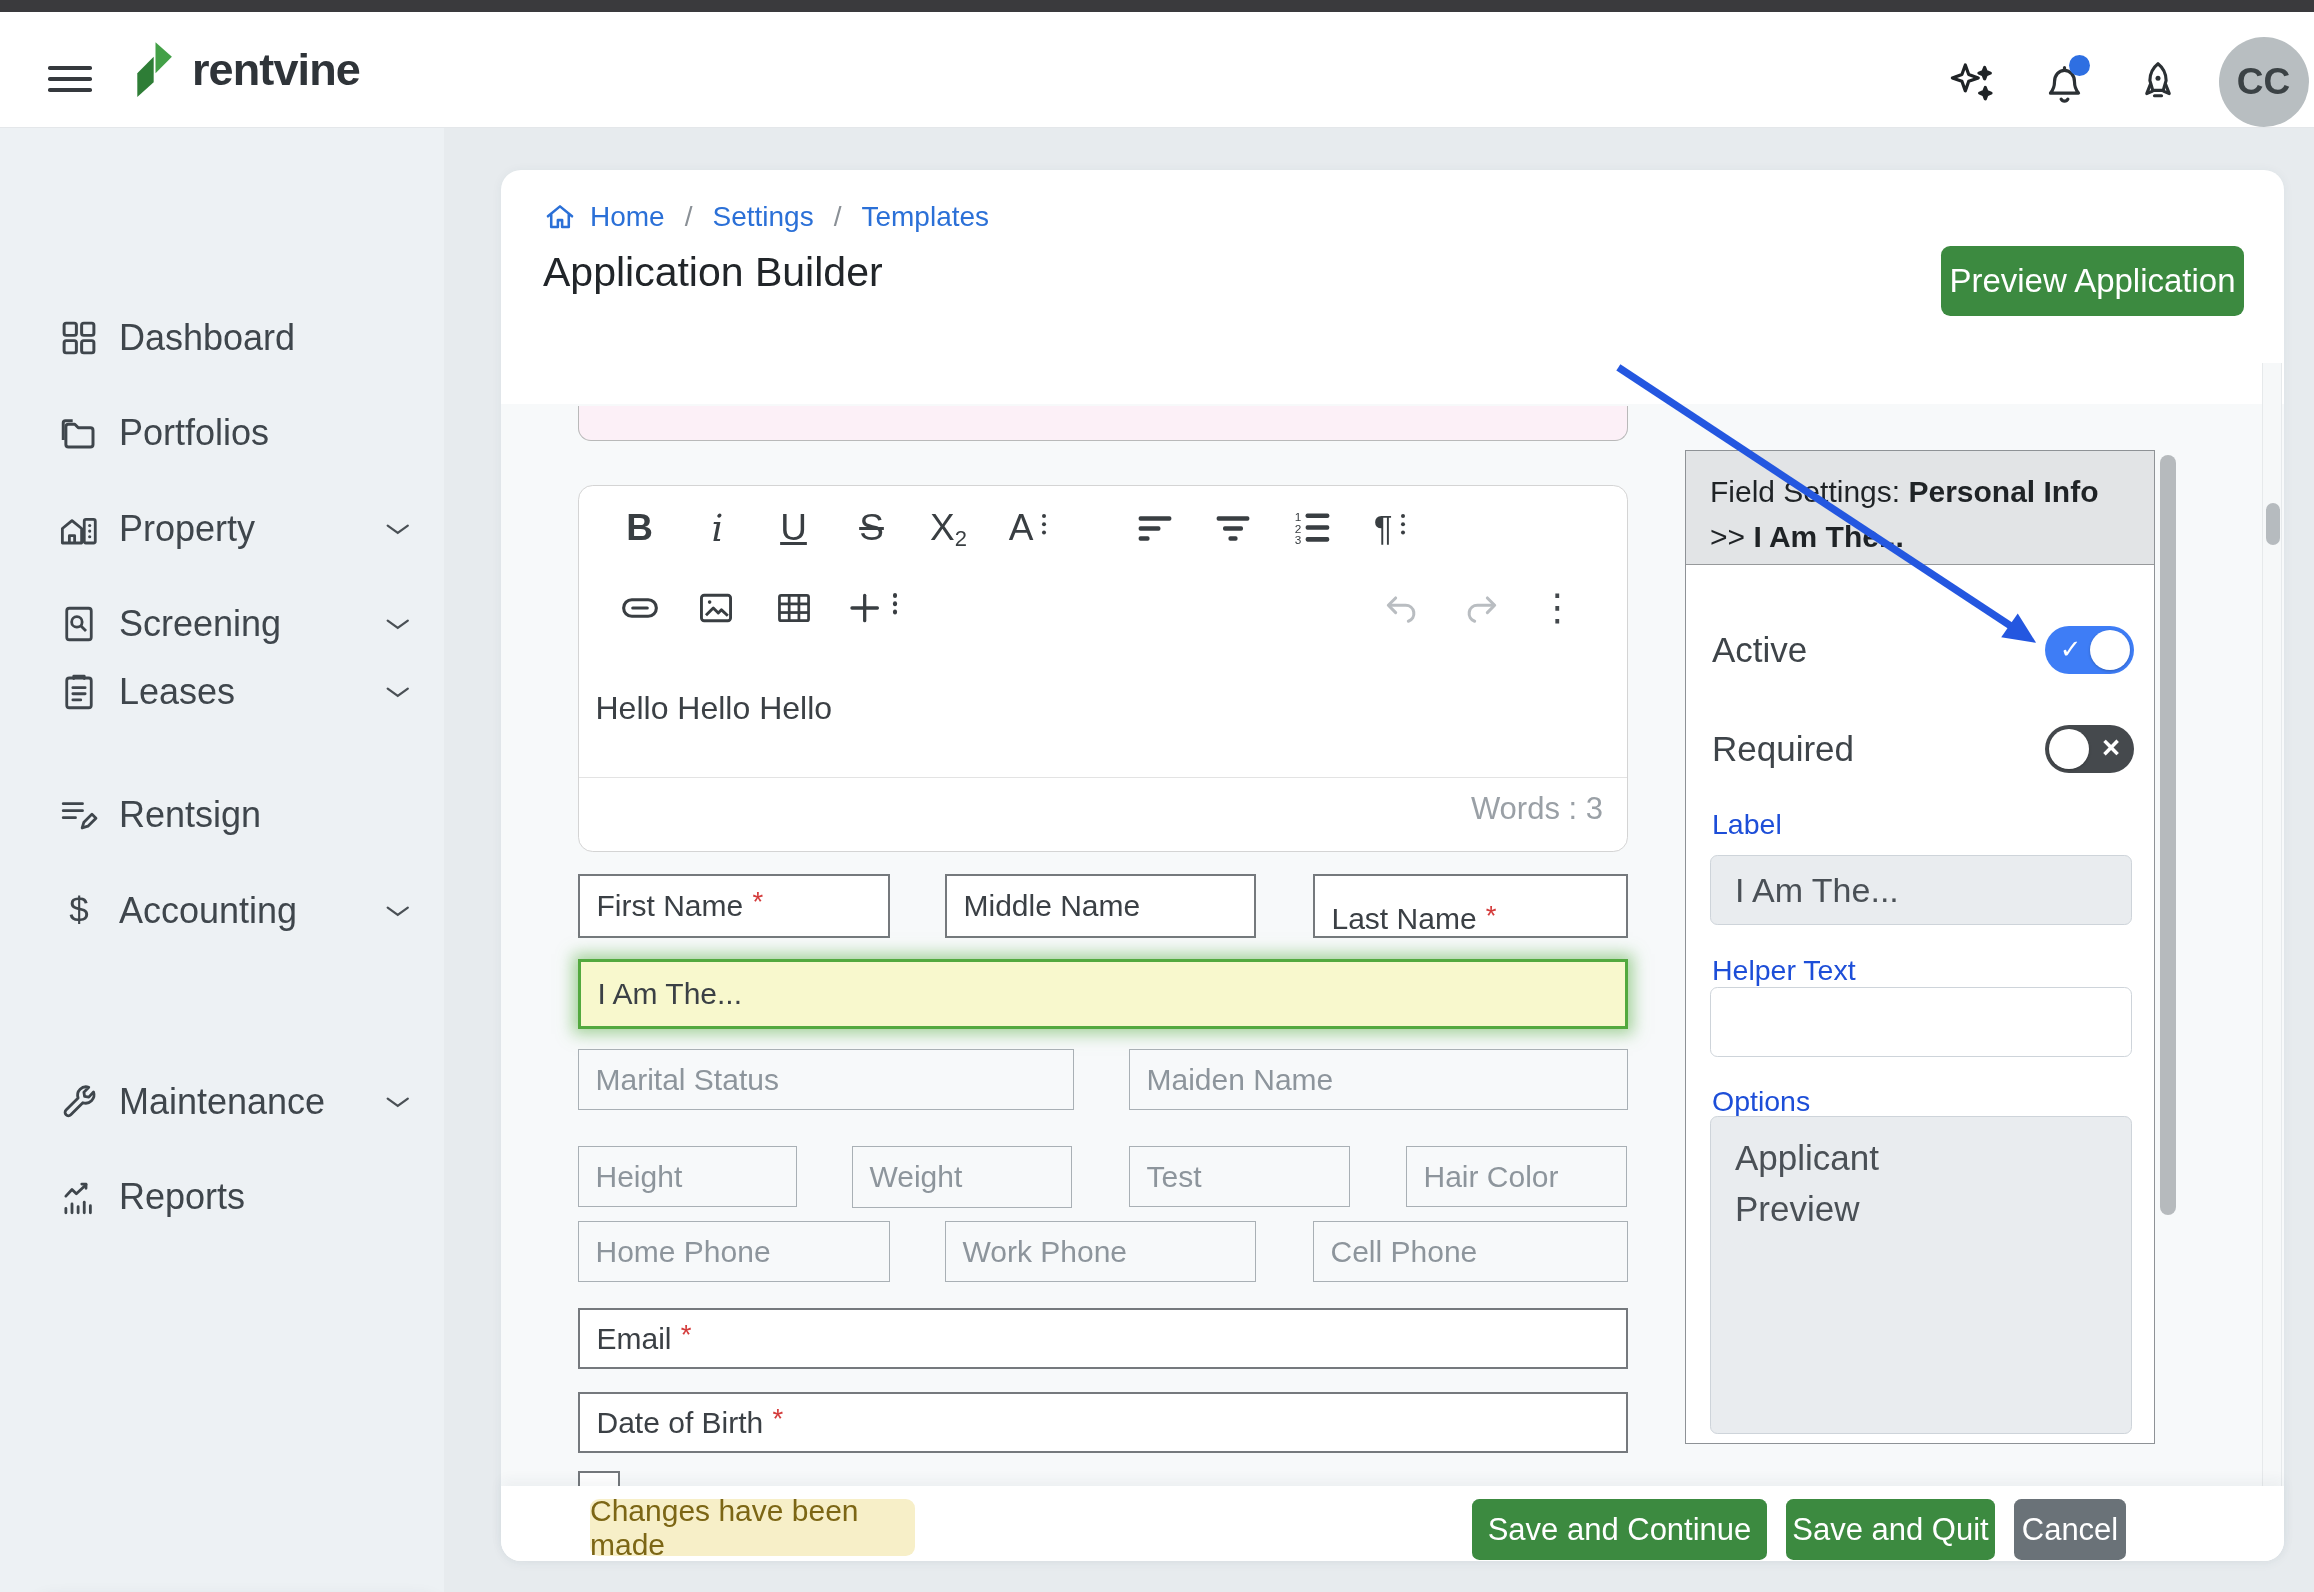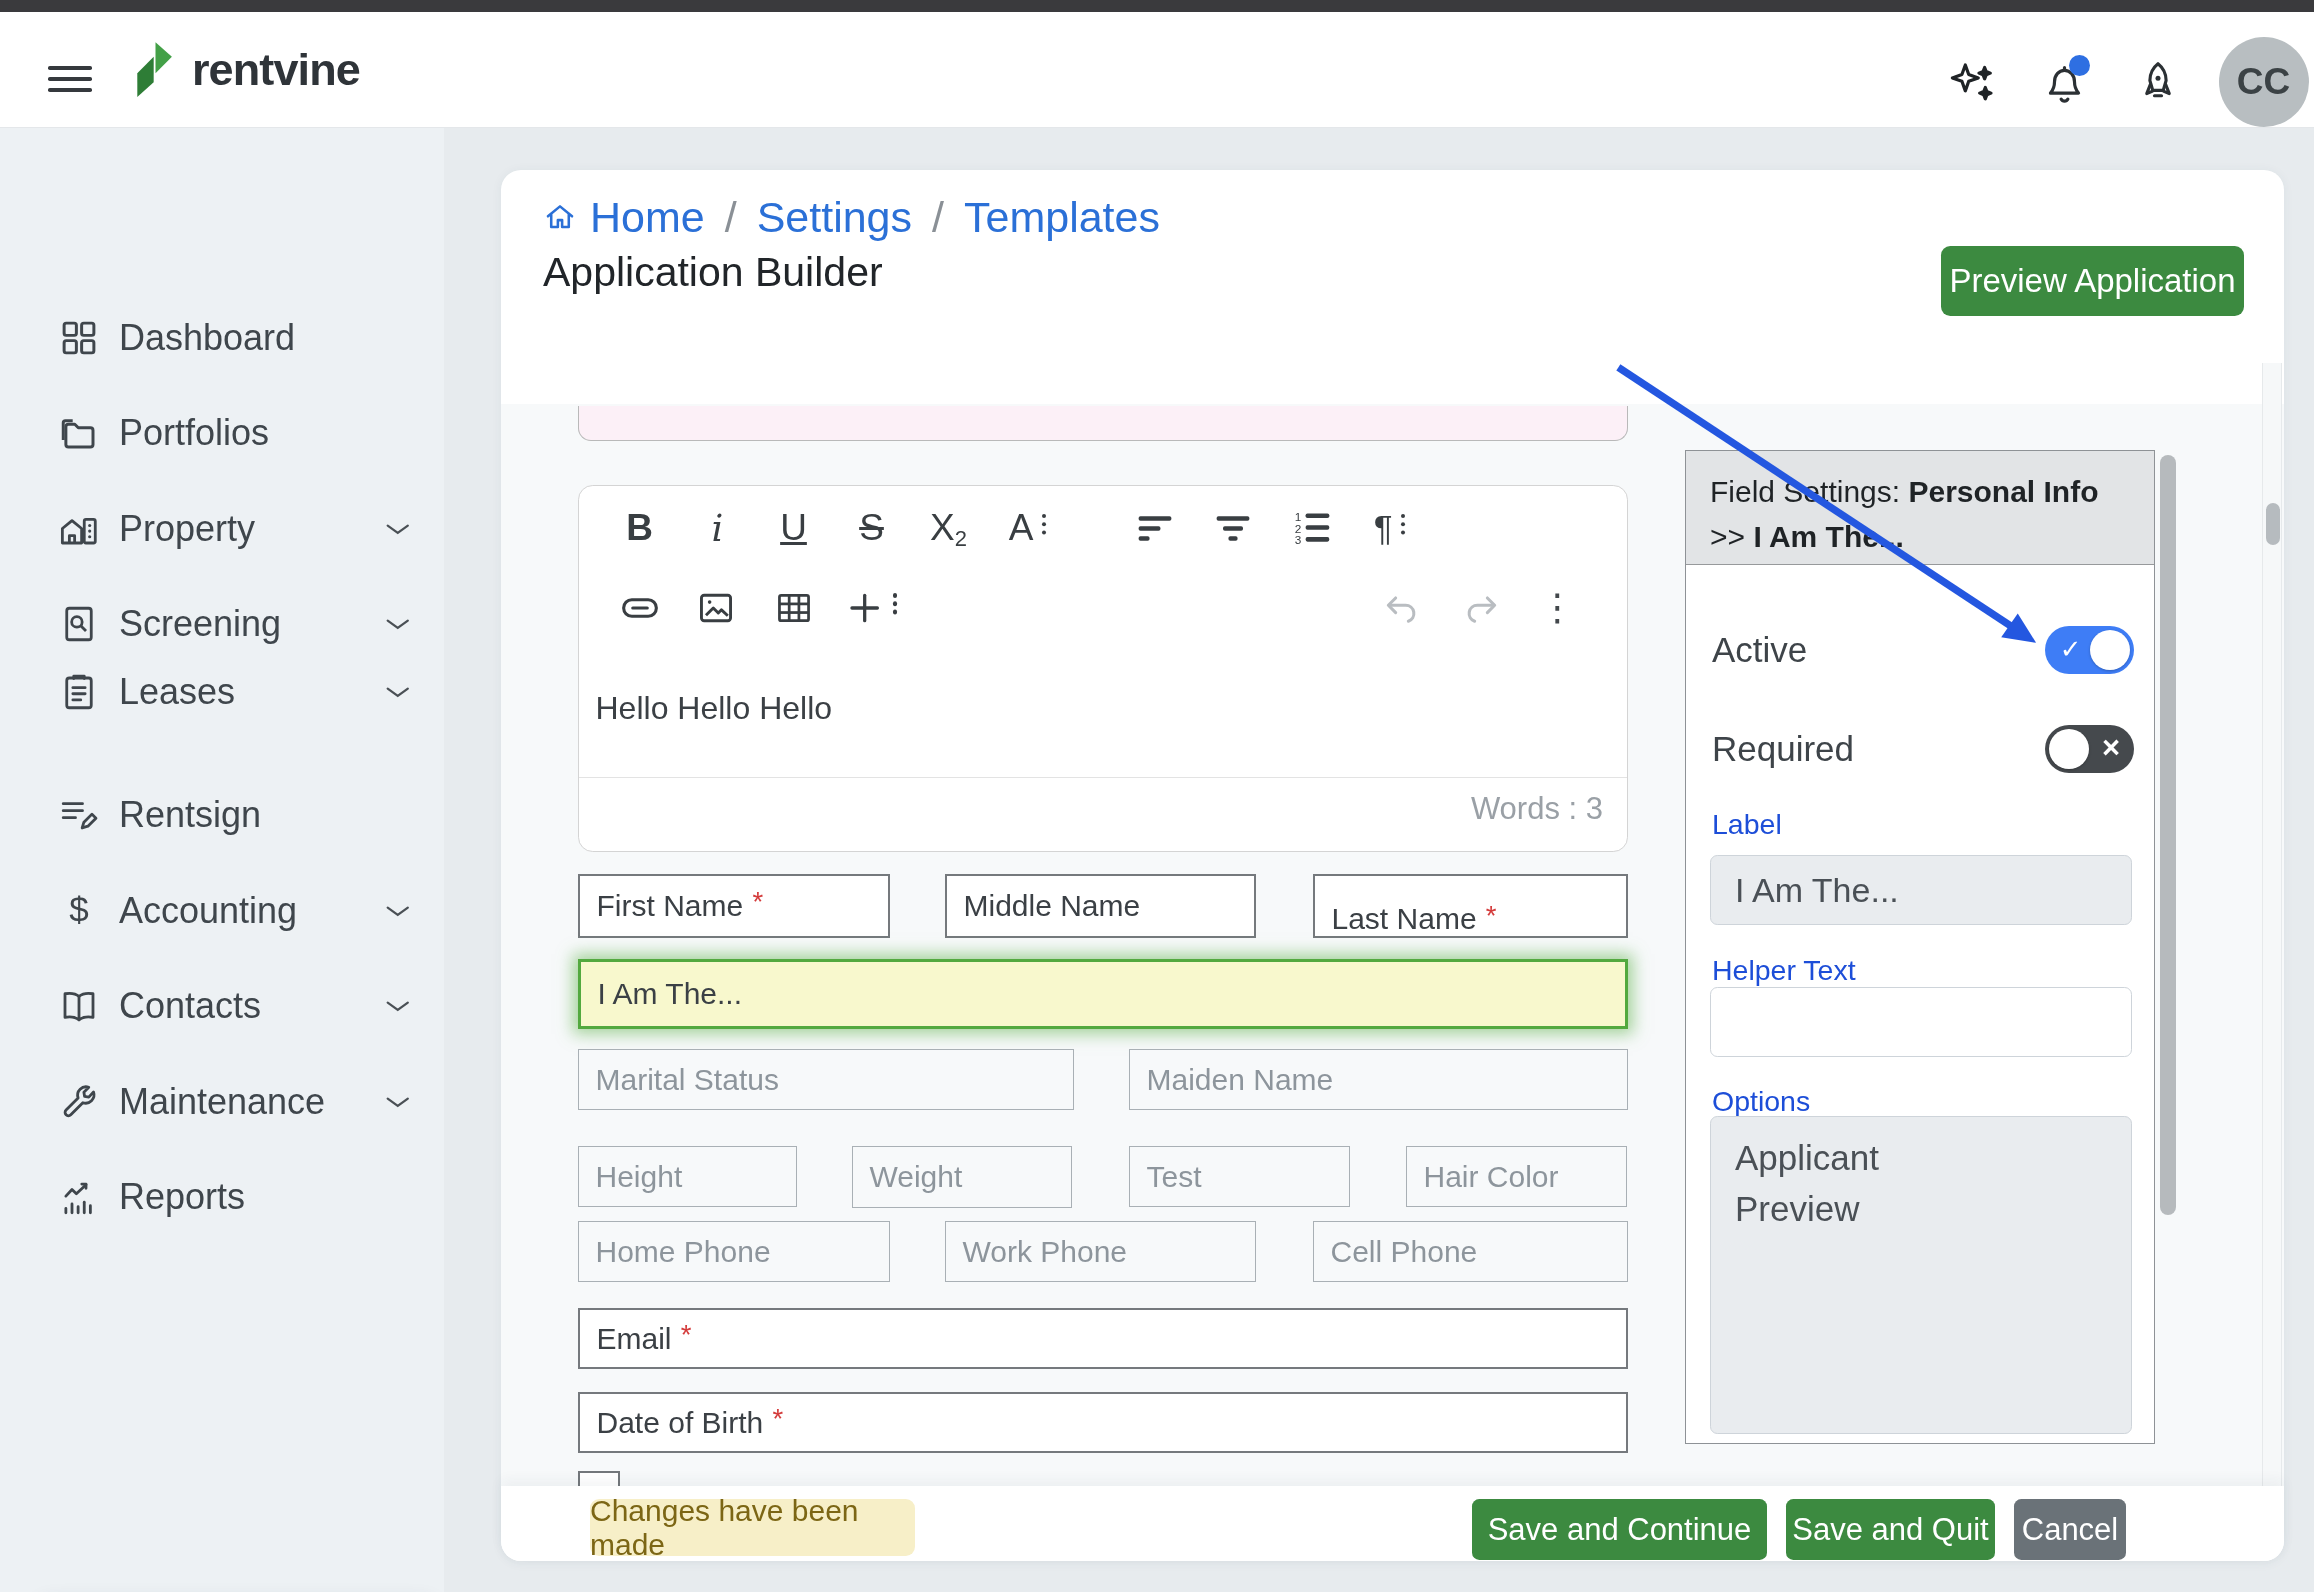--- a/index.html
+++ b/index.html
@@ -25,21 +25,21 @@
   .avatar { width:90px; height:90px; border-radius:50%; background:#b8bec1; color:#3b4245; font-weight:700; font-size:37px; display:flex; align-items:center; justify-content:center; margin-right:5.5px; cursor:pointer; }
   
   .sidebar { position:absolute; left:0; top:128px; width:444px; height:1465px; background:#edf1f4; }
   .nav-item { position:absolute; left:0; width:444px; height:96px; display:flex; align-items:center; cursor:pointer; color:#3f464c; }
   .nav-item .nicon { position:absolute; left:57px; width:44px; height:44px; display:flex; align-items:center; justify-content:center; }
   .nav-item .nlabel { position:absolute; left:119px; font-size:36px; }
   .nav-item .chev { position:absolute; left:384px; }
   .clockbox { position:absolute; left:35px; top:1464px; width:404px; height:103px; background:#fff; border-radius:16.5px; box-shadow:0 7.3px 18.4px rgba(40,60,80,.10); display:flex; align-items:center; }
   
   .card { position:absolute; left:501px; top:170px; width:1783px; height:1391px; background:#fff; border-radius:20px; box-shadow:0 1.8px 11px rgba(40,60,80,.06); }
-  .breadcrumb { position:absolute; left:42px; top:27px; height:40px; display:flex; align-items:center; font-size:43px; }
+  .breadcrumb { position:absolute; left:42px; top:27px; height:40px; display:flex; align-items:center; font-size:28px; }
   .breadcrumb a { color:#2b70d7; text-decoration:none; cursor:pointer; }
   .breadcrumb .sep { color:#8a9096; margin:0 20px; }
   .breadcrumb .bhome { margin-right:13px; display:flex; align-items:center; }
   .pagetitle { position:absolute; left:42px; top:79px; font-size:41px; font-weight:500; color:#212529; }
   .previewbtn { position:absolute; left:1440px; top:76px; width:303px; height:70px; background:#3c8a40; color:#fff; font-size:33px; border:none; border-radius:9.2px; cursor:pointer; font-family:inherit; }
   
   .scrollarea { position:absolute; left:0; top:234px; width:1783px; height:1082px; background:#f7f9fa; overflow:hidden; border-radius:0; }
   .pinkbox { position:absolute; left:77px; top:1.8px; width:1050px; height:35px; background:#fcf0f7; border:1.8px solid #b9b9b9; border-top:none; border-radius:0 0 13px 13px; cursor:pointer; }
   
   .editor { position:absolute; left:77px; top:81px; width:1050px; height:367px; background:#fff; border:1.8px solid #d4d4d4; border-radius:14.7px; }
@@ -246,34 +246,20 @@
           <text x="12" y="18.5" font-size="20" text-anchor="middle" fill="#3f464c" font-family="Liberation Sans, sans-serif">$</text>
         </svg>
       </span>
     <span class="nlabel">Accounting</span>
     <span class="chev">
       <svg width="27.5" height="16.5" viewBox="0 0 30 18" fill="none" stroke="#4a5055" stroke-width="2.4" stroke-linecap="round">
           <path d="M4 5l11 8 11-8"></path>
         </svg>
       </span>
   </div>
-  <div class="nav-item" style="top:830px">
-    <span class="nicon">
-      <svg width="42" height="42" viewBox="0 0 24 24" fill="none" stroke="#3f464c" stroke-width="1.6" stroke-linejoin="round">
-        <path d="M12 6.5C10 4.8 7 4.5 4 5v13.5c3-.5 6-.2 8 1.5 2-1.7 5-2 8-1.5V5c-3-.5-6-.2-8 1.5Z"></path>
-        <path d="M12 6.5V20"></path>
-      </svg>
-      </span>
-    <span class="nlabel">Contacts</span>
-    <span class="chev">
-      <svg width="27.5" height="16.5" viewBox="0 0 30 18" fill="none" stroke="#4a5055" stroke-width="2.4" stroke-linecap="round">
-          <path d="M4 5l11 8 11-8"></path>
-        </svg>
-      </span>
-  </div>
   <div class="nav-item" style="top:926px">
     <span class="nicon">
       <svg width="42" height="42" viewBox="0 0 24 24" fill="none" stroke="#3f464c" stroke-width="1.6" stroke-linejoin="round">
         <path d="M20.3 6.3a4.8 4.8 0 0 1-6.1 6.1l-6.9 6.9a1.9 1.9 0 0 1-2.7-2.7l6.9-6.9a4.8 4.8 0 0 1 6.1-6.1L14.8 6.4l.4 2.4 2.4.4 2.7-2.9Z"></path>
       </svg>
       </span>
     <span class="nlabel">Maintenance</span>
     <span class="chev">
       <svg width="27.5" height="16.5" viewBox="0 0 30 18" fill="none" stroke="#4a5055" stroke-width="2.4" stroke-linecap="round">
           <path d="M4 5l11 8 11-8"></path>

